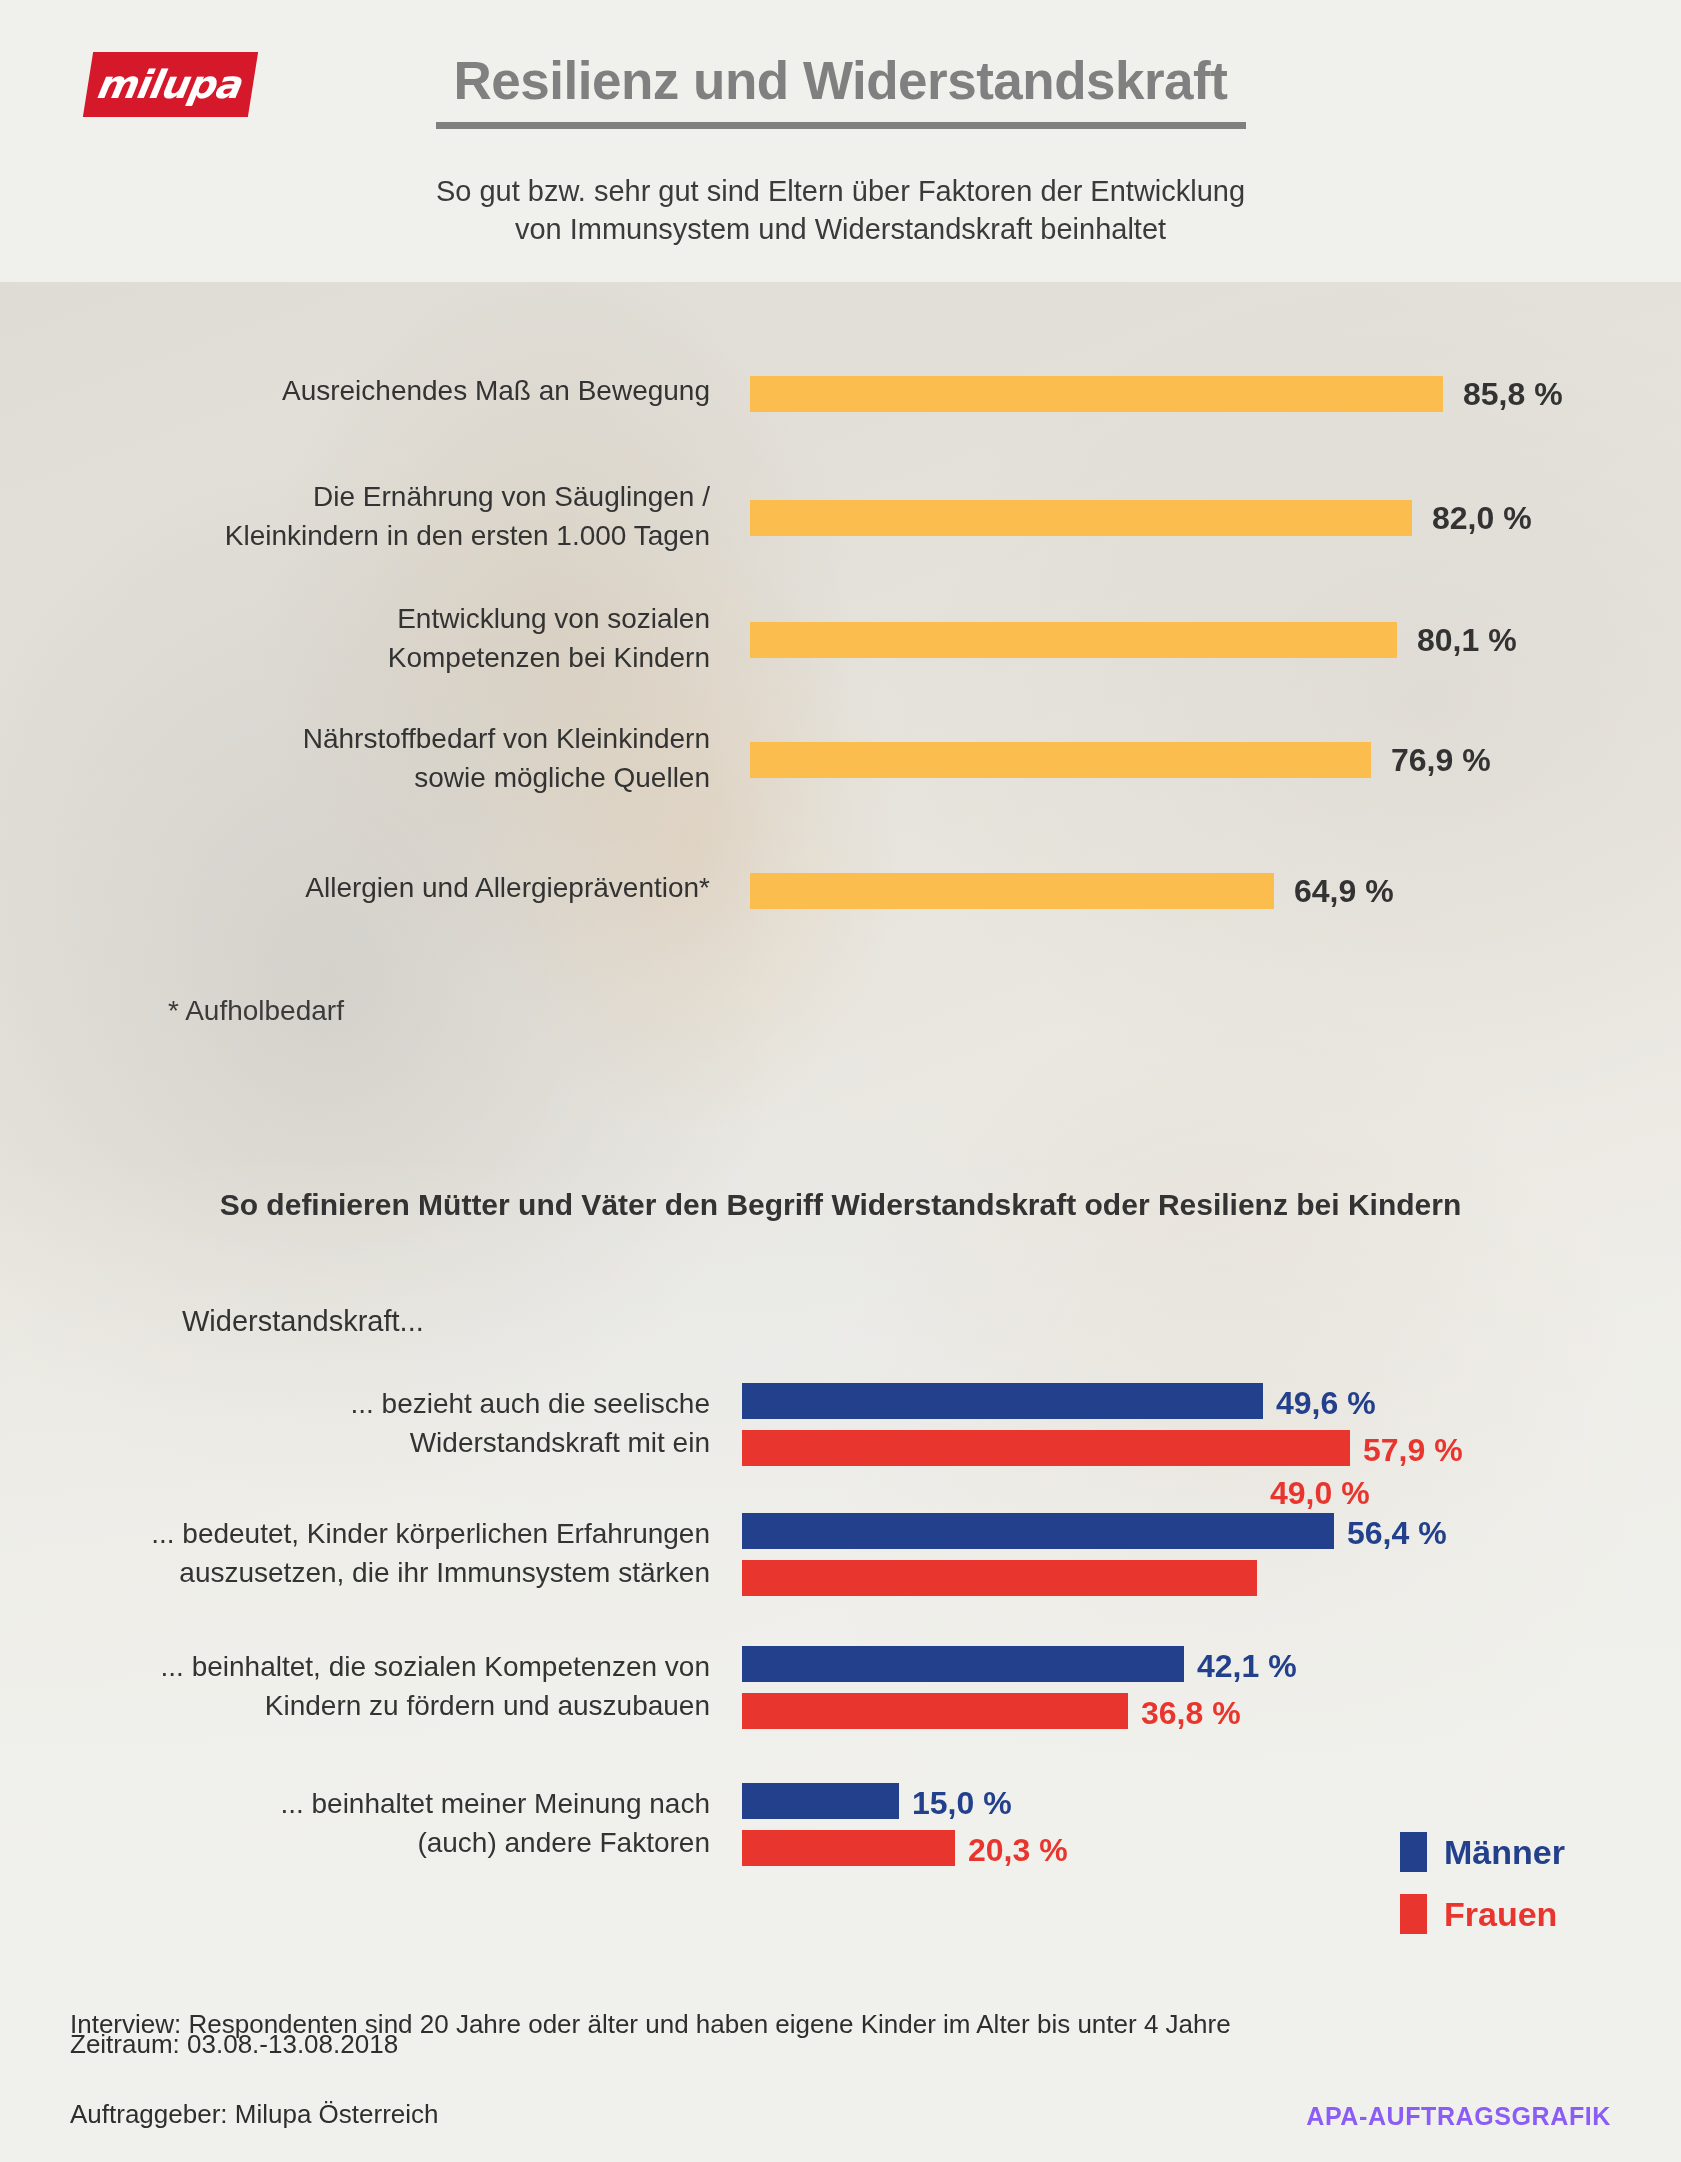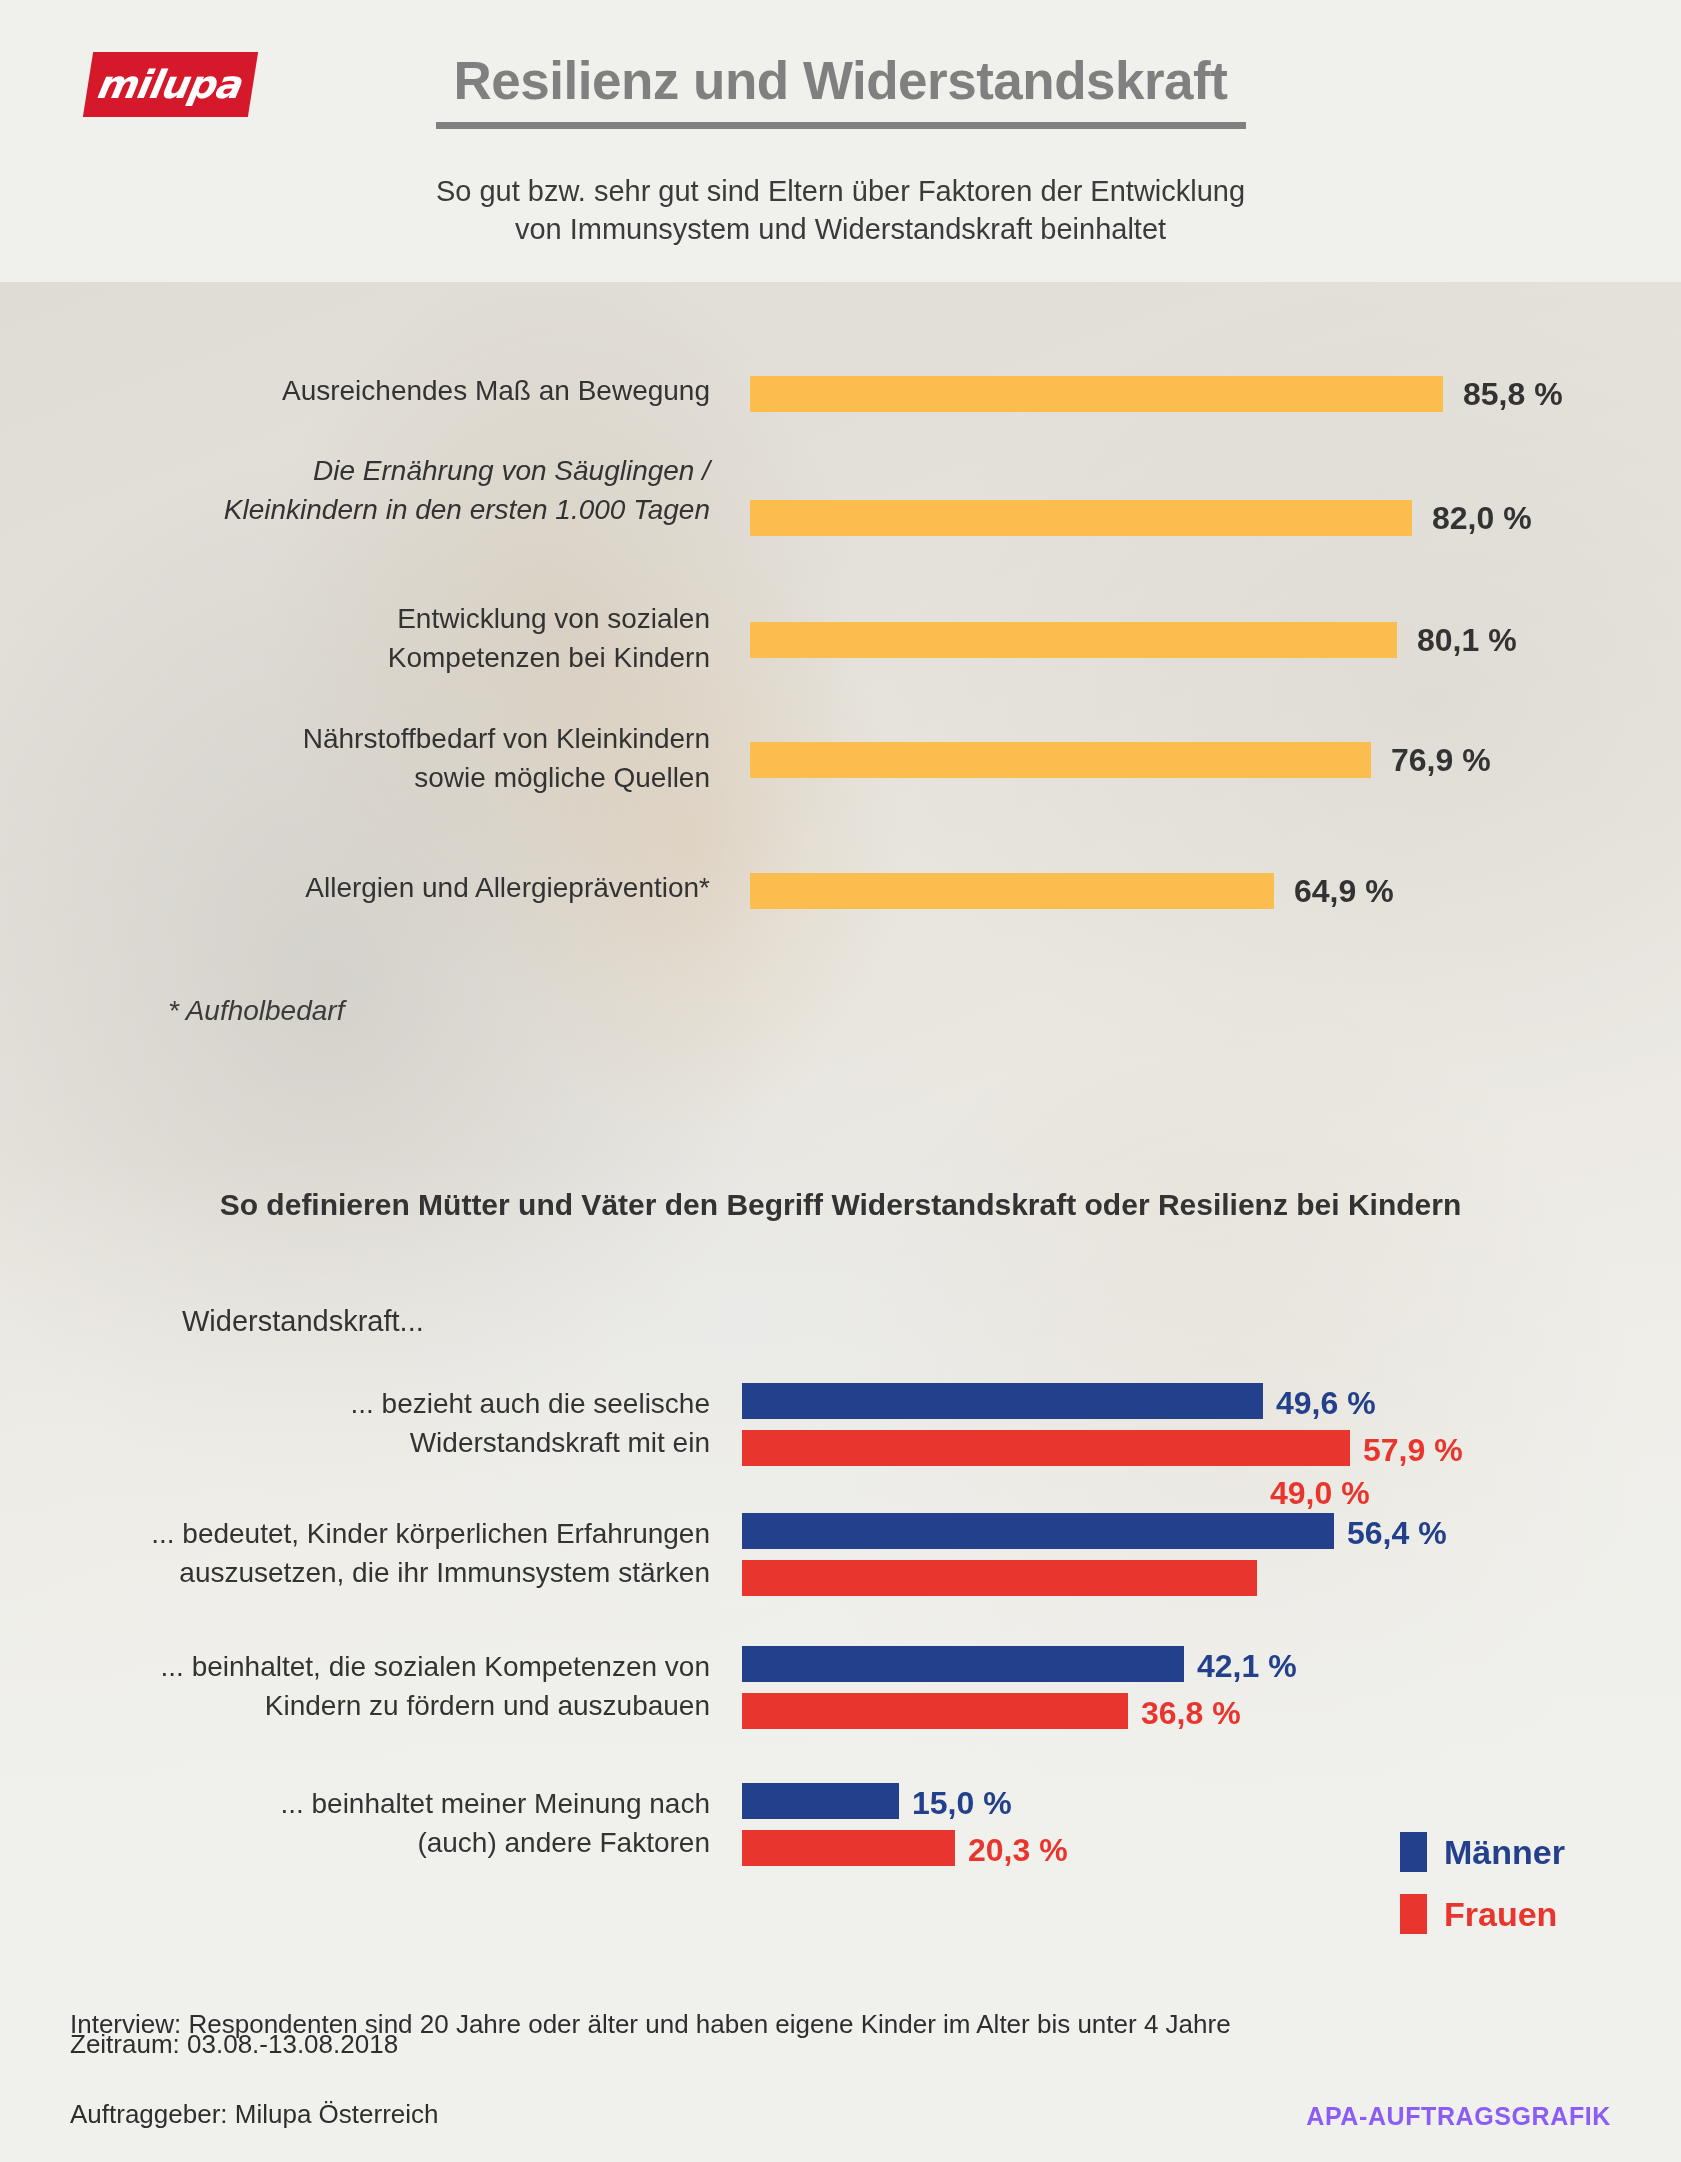--- a/index.html
+++ b/index.html
@@ -73,21 +73,21 @@
   .bar.red{background:#e8362e;}
   .val{
     position:absolute;font-weight:bold;font-size:32px;white-space:nowrap;
   }
   .val.dark{color:#333;}
   .val.blue{color:#23408c;}
   .val.red{color:#e8362e;}
 
   .footnote{
     position:absolute;left:168px;top:995px;
-    color:#3b3b3b;font-size:28px;font-style:italic;
+    color:#3b3b3b;font-size:28px;
   }
 
   
   .sec2-head{
     position:absolute;left:0;right:0;top:1188px;text-align:center;
     color:#333;font-size:30px;font-weight:bold;
   }
   .sec2-sub{
     position:absolute;left:182px;top:1305px;
     color:#333;font-size:29px;
@@ -142,21 +142,21 @@
 
       <div>
         <div class="cat-label" style="left:180px;top:372px;width:530px;">
           <div>Ausreichendes Maß an Bewegung</div>
         </div>
         <div class="bar amber" style="left:750px;top:376px;width:693px;"></div>
         <div class="val dark" style="left:1463px;top:376px;">85,8 %</div>
       </div>
 
       <div>
-        <div class="cat-label" style="left:130px;top:452px;width:580px;font-style:italic;">
+        <div class="cat-label" style="left:130px;top:478px;width:580px;">
           <div>Die Ernährung von Säuglingen /</div>
           <div>Kleinkindern in den ersten 1.000 Tagen</div>
         </div>
         <div class="bar amber" style="left:750px;top:500px;width:662px;"></div>
         <div class="val dark" style="left:1432px;top:500px;">82,0 %</div>
       </div>
 
       <div>
         <div class="cat-label" style="left:180px;top:600px;width:530px;">
           <div>Entwicklung von sozialen</div>

